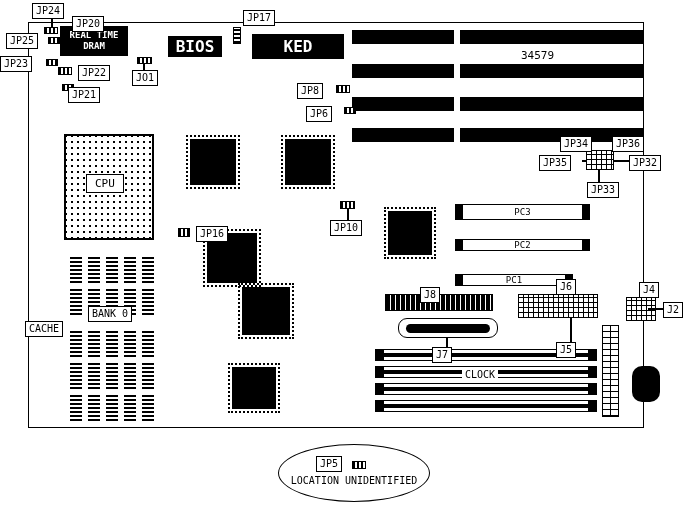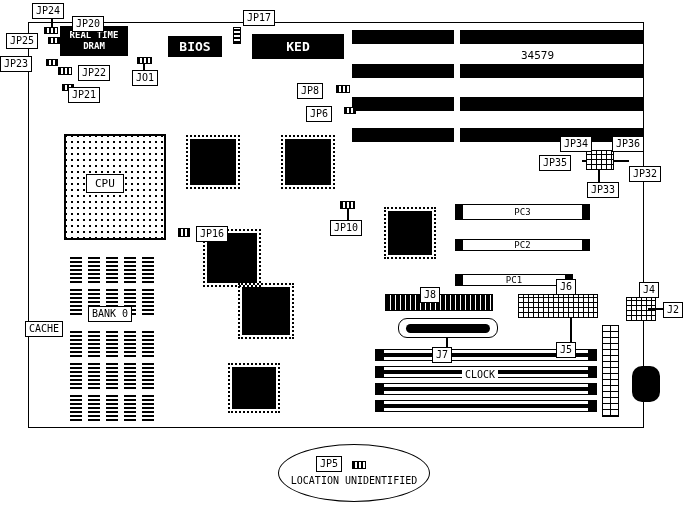--- a/index.html
+++ b/index.html
@@ -3,21 +3,21 @@
 <meta charset="utf-8">
 <style>
   *{box-sizing:border-box;margin:0;padding:0}
   html,body{width:691px;height:506px}
   body{position:relative;background:#fff;color:#000;overflow:hidden;
        font-family:"DejaVu Sans Mono","Liberation Mono",monospace}
   .board{position:absolute;border:1px solid #000;background:#fff}
   .callout{position:absolute;border:1px solid #000;background:#fff;font-size:10px;
            line-height:12px;padding:1px 3px;white-space:nowrap;z-index:6}
   .blackbox{position:absolute;background:#000;color:#fff;display:flex;align-items:center;
-            justify-content:center;text-align:center;z-index:2;font-size:13px;line-height:11px;font-weight:bold}
+            justify-content:center;text-align:center;z-index:2;font-size:16px;line-height:11px;font-weight:bold}
   .chip{position:absolute;background:#000;outline:2px dotted #000;outline-offset:2px;z-index:2}
   .cpu{position:absolute;border:2px solid #000;z-index:2;
        background-image:radial-gradient(circle,#000 1px,transparent 1.3px);
        background-size:6px 6px;background-position:3px 3px}
   .cpu-label{position:absolute;left:20px;top:38px;background:#fff;border:1px solid #000;
              font-size:11px;padding:2px 8px}
   .isa{position:absolute;background:#000;z-index:1}
   .pci{position:absolute;border:1px solid #000;background-color:#fff;z-index:2;
        background-image:linear-gradient(90deg,#000 0 7px,transparent 7px calc(100% - 7px),#000 calc(100% - 7px));
        display:flex;align-items:center;justify-content:center;font-size:9px;line-height:10px}
@@ -62,21 +62,21 @@
 <div class="isa" style="left:352px;top:97px;width:102px;height:14px"></div>
 <div class="isa" style="left:460px;top:97px;width:184px;height:14px"></div>
 <div class="isa" style="left:352px;top:128px;width:102px;height:14px"></div>
 <div class="isa" style="left:460px;top:128px;width:184px;height:14px"></div>
 <div class="partnum" style="left:521px;top:49px">34579</div>
 
 <div class="blackbox" style="left:60px;top:26px;width:68px;height:30px;font-size:9px">REAL TIME DRAM</div>
 <div class="blackbox" style="left:168px;top:36px;width:54px;height:21px">BIOS</div>
 <div class="blackbox" style="left:252px;top:34px;width:92px;height:25px">KED</div>
 
-<div class="cpu" style="left:64px;top:134px;width:102px;height:106px">
+<div class="cpu" style="left:64px;top:134px;width:90px;height:106px">
   <div class="cpu-label">CPU</div>
 </div>
 
 <div class="chip" style="left:190px;top:139px;width:46px;height:46px"></div>
 <div class="chip" style="left:285px;top:139px;width:46px;height:46px"></div>
 <div class="chip" style="left:388px;top:211px;width:44px;height:44px"></div>
 <div class="chip" style="left:207px;top:233px;width:50px;height:50px"></div>
 <div class="chip" style="left:242px;top:287px;width:48px;height:48px"></div>
 <div class="chip" style="left:232px;top:367px;width:44px;height:42px"></div>
 
@@ -141,21 +141,21 @@
 <div class="callout" style="left:0;top:56px">JP23</div>
 <div class="callout" style="left:78px;top:65px">JP22</div>
 <div class="callout" style="left:68px;top:87px">JP21</div>
 <div class="callout" style="left:243px;top:10px">JP17</div>
 <div class="callout" style="left:132px;top:70px">JO1</div>
 <div class="callout" style="left:297px;top:83px">JP8</div>
 <div class="callout" style="left:306px;top:106px">JP6</div>
 <div class="callout" style="left:560px;top:136px">JP34</div>
 <div class="callout" style="left:612px;top:136px">JP36</div>
 <div class="callout" style="left:539px;top:155px">JP35</div>
-<div class="callout" style="left:629px;top:166px">JP32</div>
+<div class="callout" style="left:629px;top:155px">JP32</div>
 <div class="callout" style="left:587px;top:182px">JP33</div>
 <div class="callout" style="left:196px;top:226px">JP16</div>
 <div class="callout" style="left:330px;top:220px">JP10</div>
 <div class="callout" style="left:420px;top:287px">J8</div>
 <div class="callout" style="left:556px;top:279px">J6</div>
 <div class="callout" style="left:639px;top:282px">J4</div>
 <div class="callout" style="left:663px;top:302px">J2</div>
 <div class="callout" style="left:432px;top:347px">J7</div>
 <div class="callout" style="left:556px;top:342px">J5</div>
 

